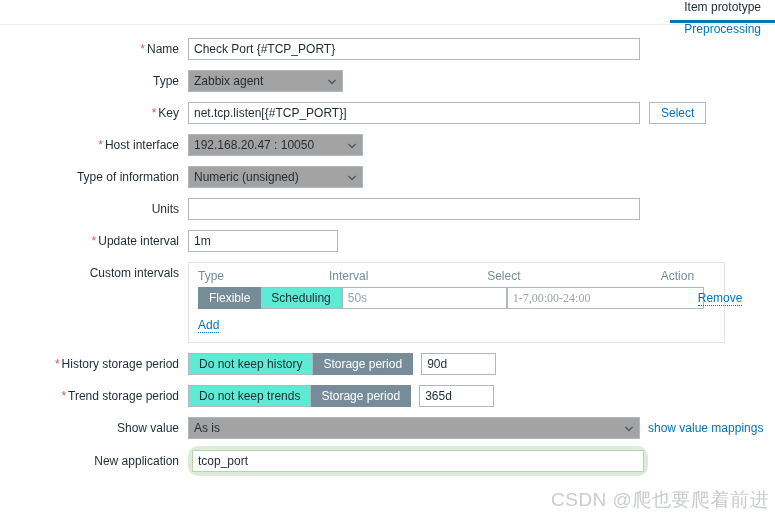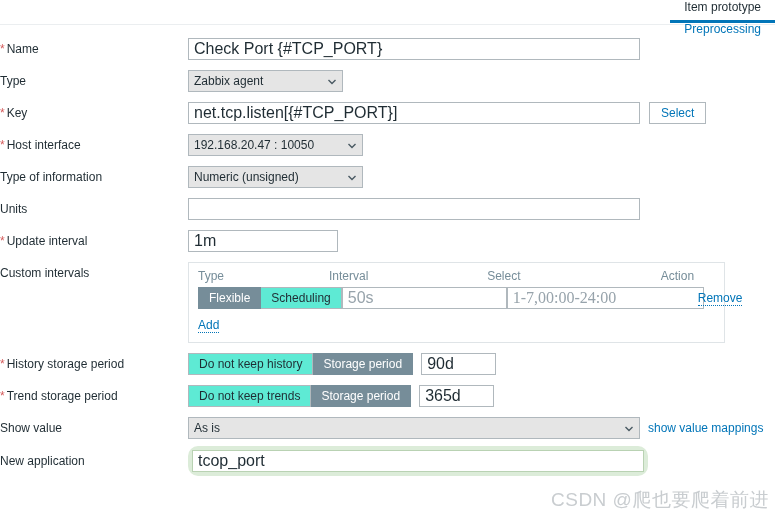--- a/index.html
+++ b/index.html
@@ -48,21 +48,21 @@
     padding-top: 13px;
   }
   .row {
     display: flex;
     align-items: flex-start;
     margin-bottom: 10px;
   }
   .label {
     width: 188px;
     min-width: 188px;
-    text-align: left;
+    text-align: right;
     padding-right: 9px;
     box-sizing: border-box;
     font-size: 12px;
     color: #1f2c33;
     line-height: 22px;
     white-space: nowrap;
   }
   .req {
     color: #d45c5c;
     margin-right: 2px;
@@ -72,38 +72,38 @@
     align-items: center;
   }
 
   
   .txt {
     height: 22px;
     box-sizing: border-box;
     border: 1px solid #b0b8bd;
     background: #fff;
     font-family: "Liberation Sans", sans-serif;
-    font-size: 16px;
+    font-size: 12px;
     color: #1f2c33;
     padding: 0 5px;
     outline: none;
   }
   .txt::placeholder { color: #97a3ab; opacity: 1; }
   .w-wide { width: 452px; }
   .w-sel-sm { width: 155px; }
   .w-sel-md { width: 175px; }
   .w-sel-host { width: 175px; }
   .w-showvalue { width: 452px; }
 
   
   .sel {
     height: 22px;
     box-sizing: border-box;
     border: 1px solid #b0b8bd;
-    background: #e5e5e5;
+    background: #a3a3a3;
     font-size: 12px;
     color: #1f2c33;
     padding: 0 20px 0 5px;
     line-height: 20px;
     position: relative;
     white-space: nowrap;
     overflow: hidden;
   }
   .sel .chev {
     position: absolute;

